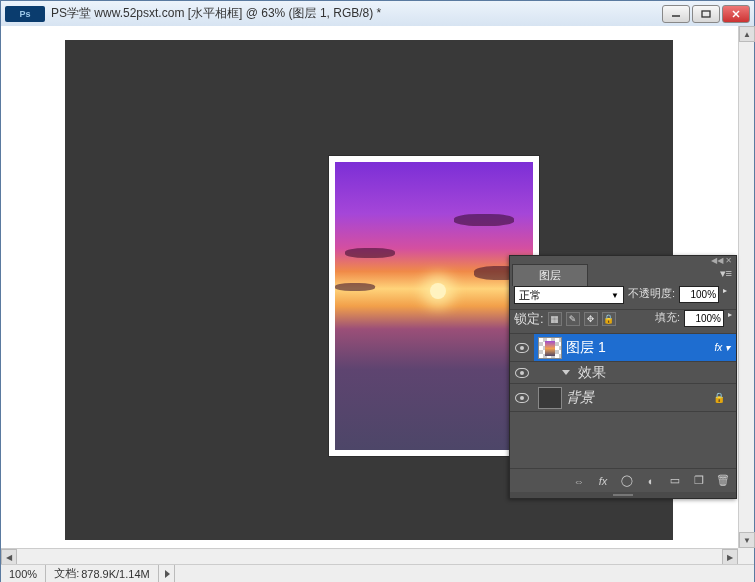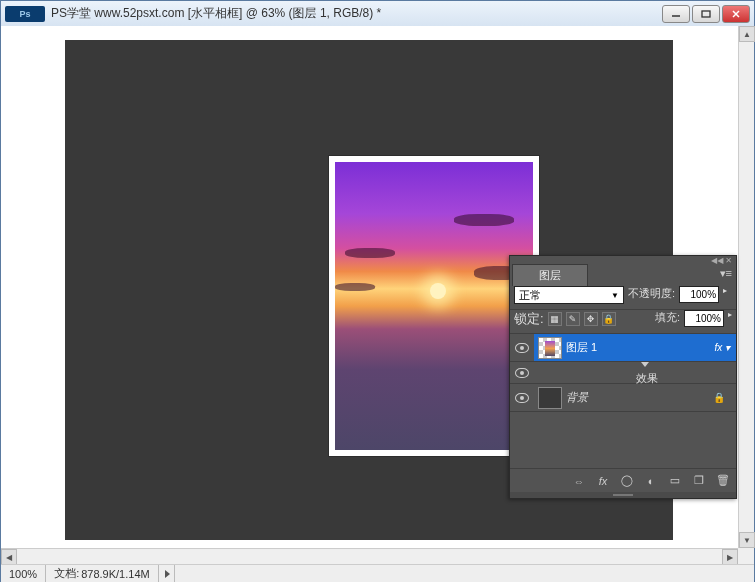--- a/index.html
+++ b/index.html
@@ -58,21 +58,21 @@
   .layer-row.sub { height: 22px; }
   .vis-col { width: 24px; display: flex; justify-content: center; }
   .eye { width: 14px; height: 10px; border: 1px solid #ccc; border-radius: 50% / 60%; position: relative; }
   .eye::after { content: ""; position: absolute; width: 4px; height: 4px; background: #ccc; border-radius: 50%; top: 2px; left: 4px; }
   .layer-row.selected .content { background: #1e6dd0; color: #fff; }
   .layer-row .content { flex: 1; height: 100%; display: flex; align-items: center; padding: 0 4px; gap: 4px; }
   .thumb { width: 24px; height: 22px; border: 1px solid #888; background: #fff; position:relative; overflow:hidden;}
   .thumb.checker{background:repeating-conic-gradient(#ccc 0 25%, #fff 0 50%) 0 0/8px 8px;}
   .thumb.dark{background:#393939;}
   .thumb .mini{position:absolute;left:6px;top:3px;width:10px;height:15px;background:linear-gradient(#a04fd0,#f0a050,#504868);}
-  .layer-name { font-size: 11px; }
+  .layer-name { font-size: 14px; }
   .layer-name.bg{font-style:italic;}
   .fx-tag { margin-left: auto; font-style: italic; font-size: 10px; padding-right:2px;}
   .tri{display:inline-block;width:0;height:0;border-left:4px solid transparent;border-right:4px solid transparent;border-top:5px solid #ccc;margin-right:4px;}
   .lock-s{margin-left:auto;padding-right:6px;font-size:10px;}
   
   .panel-footer { height: 24px; background: #535353; display: flex; align-items: center; justify-content: flex-end; padding: 0 4px; gap: 6px; border-top:1px solid #404040;}
   .foot-ico { width: 18px; height: 16px; display: flex; align-items: center; justify-content: center; font-size: 11px; color: #ccc; }
   .panel-resize{height:6px;background:#4a4a4a;display:flex;justify-content:center;align-items:center;}
   .panel-resize span{width:20px;height:2px;border-top:1px solid #777;border-bottom:1px solid #777;}
 </style>
@@ -179,21 +179,21 @@
               <div class="mini"></div>
             </div>
           <span class="layer-name">图层 1</span>
           <span class="fx-tag"><span>fx</span> ▾</span>
         </div>
       </div>
       <div class="layer-row sub">
         <div class="vis-col">
             <div class="eye"></div>
           </div>
-        <div class="content" style="padding-left:28px;flex-direction:column;">
+        <div class="content" style="padding-left:28px;">
             <span class="tri"></span>
             <span class="layer-name">效果</span>
           </div>
       </div>
       <div class="layer-row">
         <div class="vis-col">
             <div class="eye"></div>
           </div>
         <div class="content">
           <div class="thumb dark"></div>

